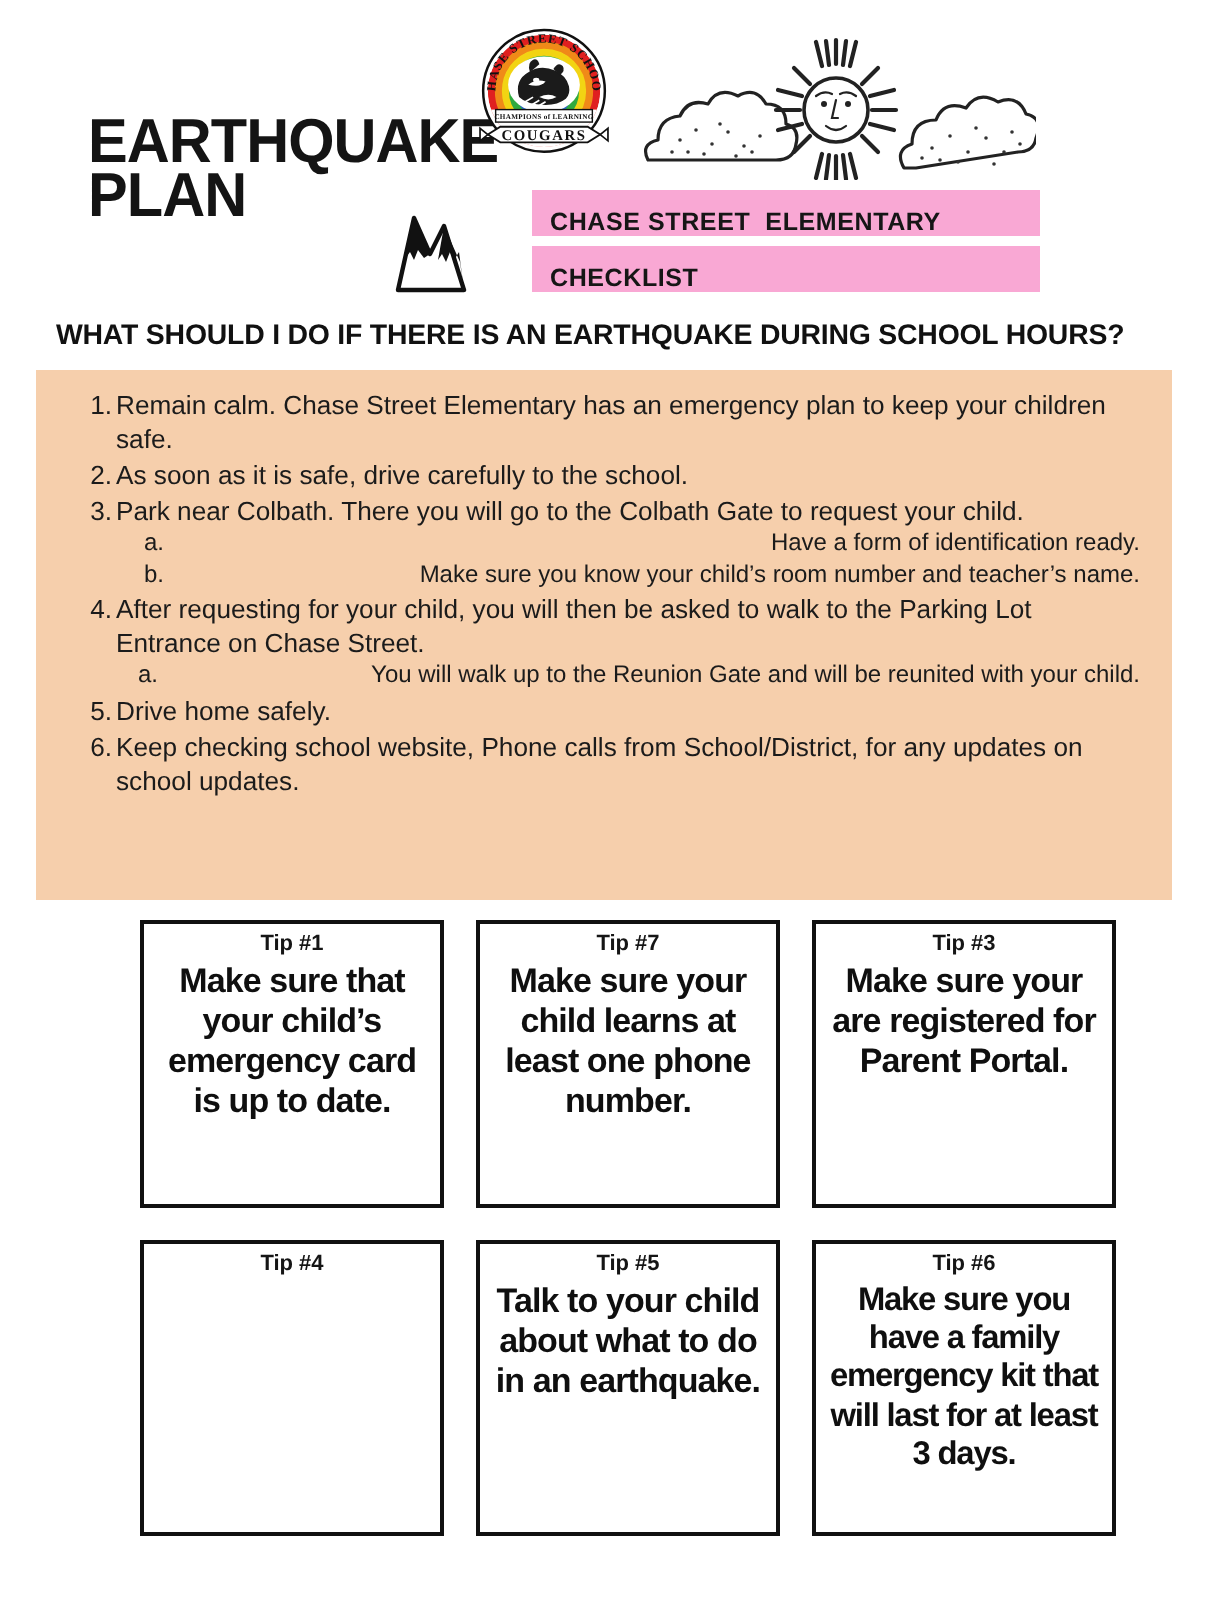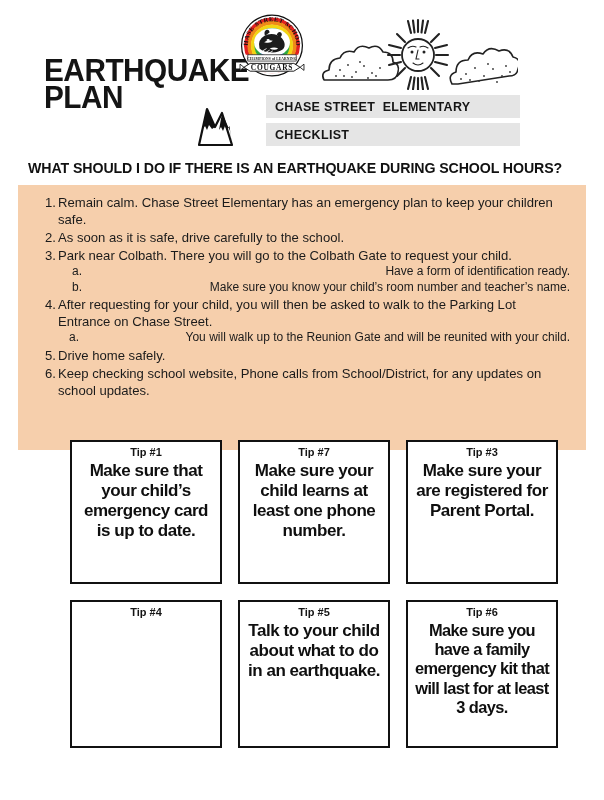--- a/index.html
+++ b/index.html
@@ -56,26 +56,26 @@
   .sky-doodles {
     position: absolute;
     left: 318px;
     top: 16px;
     width: 200px;
     height: 74px;
   }
 
   .banner {
     position: absolute;
-    background: #e5e5e5;
+    background: #f9a8d4;
     height: 23px;
     left: 266px;
     width: 254px;
     display: flex;
-    align-items: center;
+    align-items: flex-end;
   }
   .banner-text {
     font-size: 12.5px;
     font-weight: 700;
     letter-spacing: 0.3px;
     color: #161616;
     padding-left: 9px;
     white-space: pre;
   }
   .banner-1 { top: 95px; }
@@ -148,21 +148,21 @@
   }
   ol.sub.spaced > li::before {
     content: counter(sub, lower-alpha) ".";
     left: -20px;
   }
 
   
   .tips {
     position: absolute;
     left: 70px;
-    top: 440px;
+    top: 460px;
     width: 472px;
     display: grid;
     grid-template-columns: repeat(3, 152px);
     grid-template-rows: 144px 148px;
     column-gap: 4px;
     row-gap: 6px;
     gap: 16px;
   }
   .tip-card {
     border: 2.2px solid #111111;

